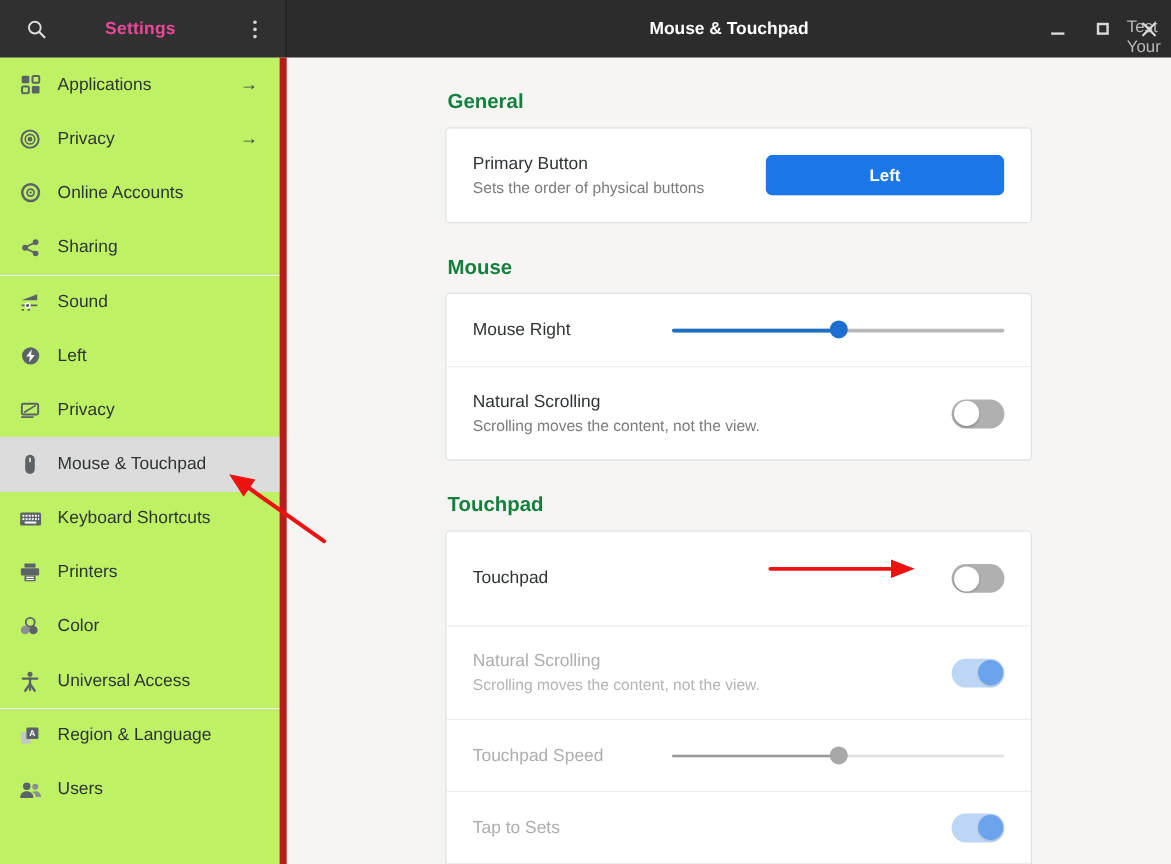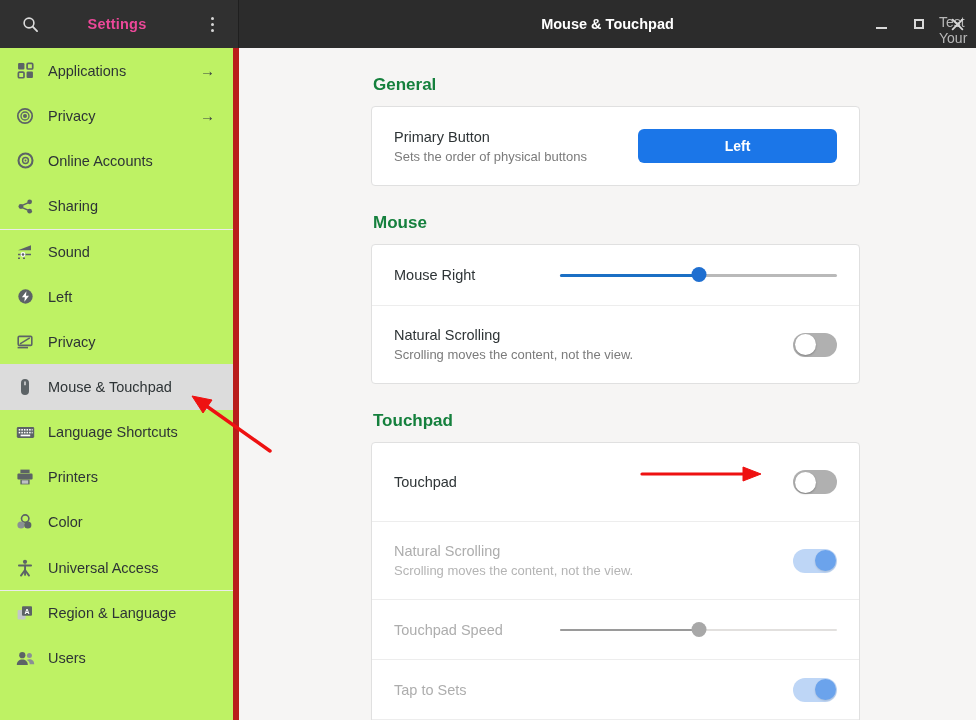--- a/index.html
+++ b/index.html
@@ -308,21 +308,21 @@
               <rect x="2.7" y="6.8" width="1.6" height="1.6"></rect>
                 <rect x="5.3" y="6.8" width="1.6" height="1.6"></rect>
               <rect x="7.9" y="6.8" width="1.6" height="1.6"></rect>
                 <rect x="10.5" y="6.8" width="1.6" height="1.6"></rect>
               <rect x="13.1" y="6.8" width="1.6" height="1.6"></rect>
                 <rect x="15.7" y="6.8" width="0.9" height="1.6"></rect>
               <rect x="4.6" y="9.6" width="9.6" height="1.7"></rect>
             </g>
           </svg>
         </span>
-        <span class="sb-label">Language Shortcuts</span>
+        <span class="sb-label">Keyboard Shortcuts</span>
       </div>
 
       <div class="sb-item">
         <span class="sb-icon">
           <svg width="18" height="18" viewBox="0 0 18 18" aria-hidden="true">
             <rect x="4.4" y="1.6" width="9.2" height="3.4" fill="#5c6366"></rect>
             <rect x="1.4" y="5.6" width="15.2" height="6" rx="1.1" fill="#5c6366"></rect>
             <rect x="4.4" y="11.6" width="9.2" height="4.8" fill="#5c6366"></rect>
             <rect x="5.8" y="12.6" width="6.4" height="1" fill="#ffffff"></rect>
             <rect x="5.8" y="14.4" width="6.4" height="1" fill="#ffffff"></rect>

